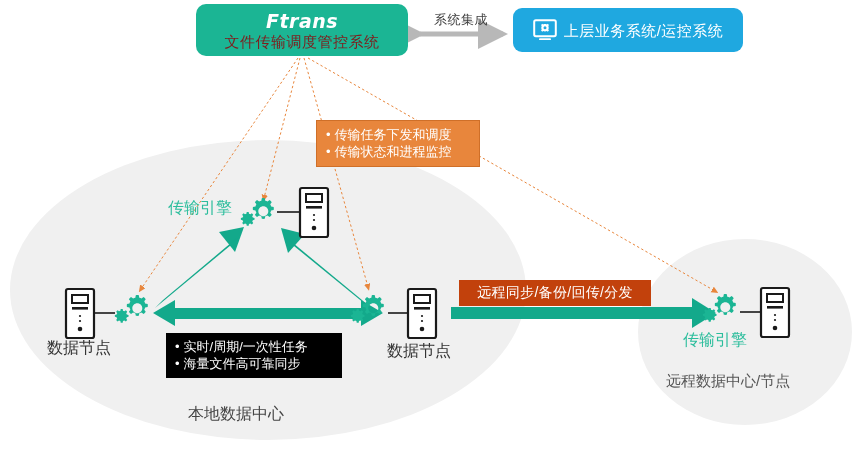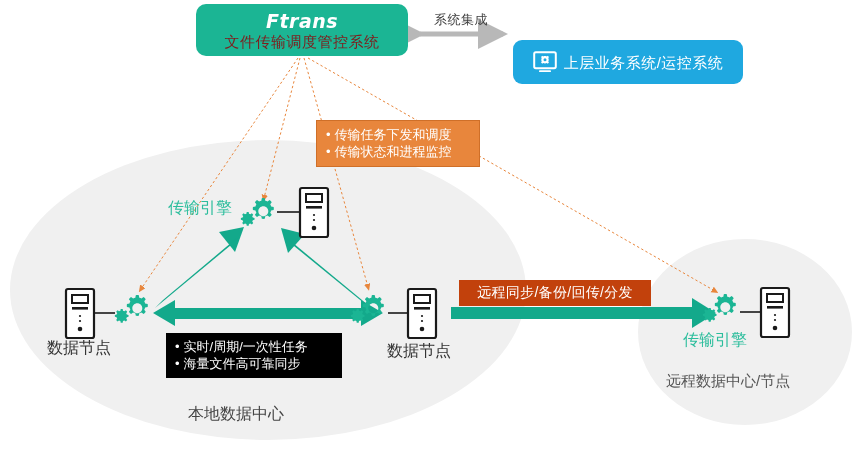--- a/index.html
+++ b/index.html
@@ -23,21 +23,21 @@
     font-family:"DejaVu Sans",sans-serif;
   }
   .hdr-green-sub{
     color:#7f1d1d;font-size:15px;line-height:1;letter-spacing:0.5px;
   }
 
   .hdr-blue{
     position:absolute;left:513px;top:6px;width:230px;height:44px;
     background:#1fa8e0;border-radius:9px;
     display:flex;flex-direction:row;align-items:center;justify-content:center;
-    box-sizing:border-box;gap:7px;margin-top:32px;
+    box-sizing:border-box;gap:7px;
   }
   .hdr-blue-label{color:#ffffff;font-size:15px;line-height:1;letter-spacing:0.5px;}
 
   .sysint-label{
     position:absolute;left:415px;top:9px;width:92px;text-align:center;
     color:#404040;font-size:13px;letter-spacing:0.5px;
   }
 
   
   .callout{

